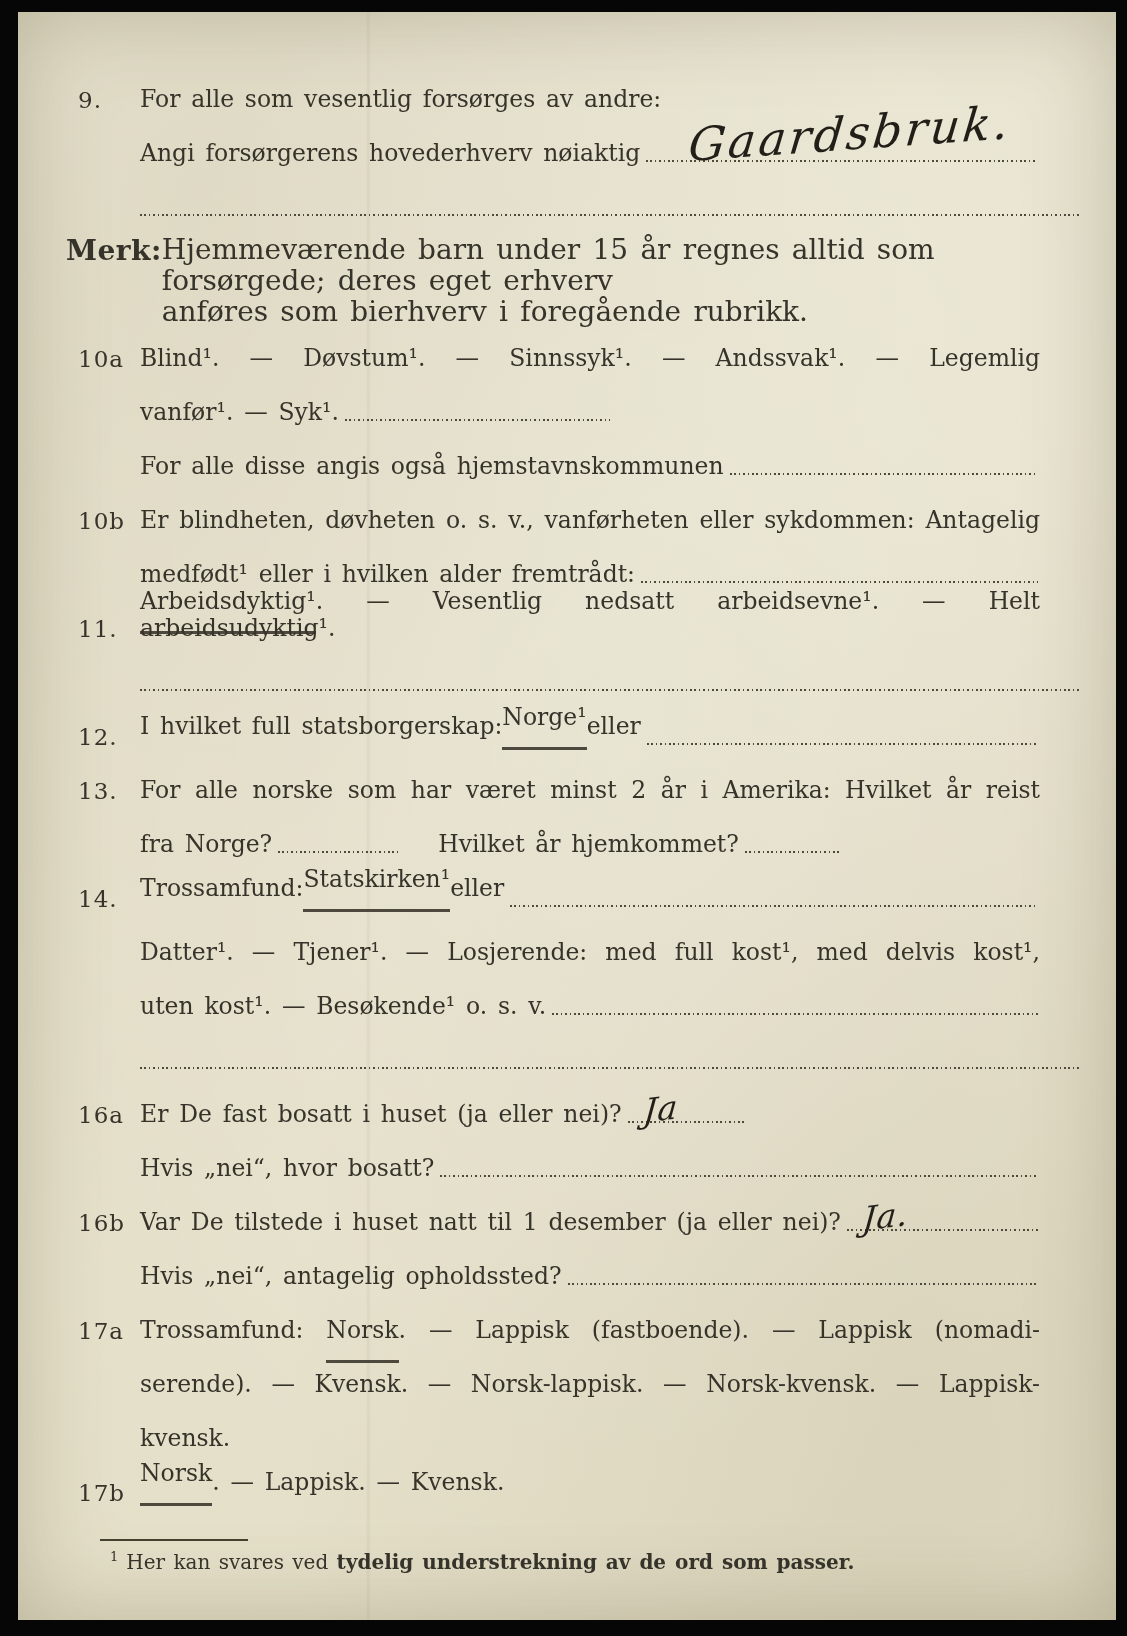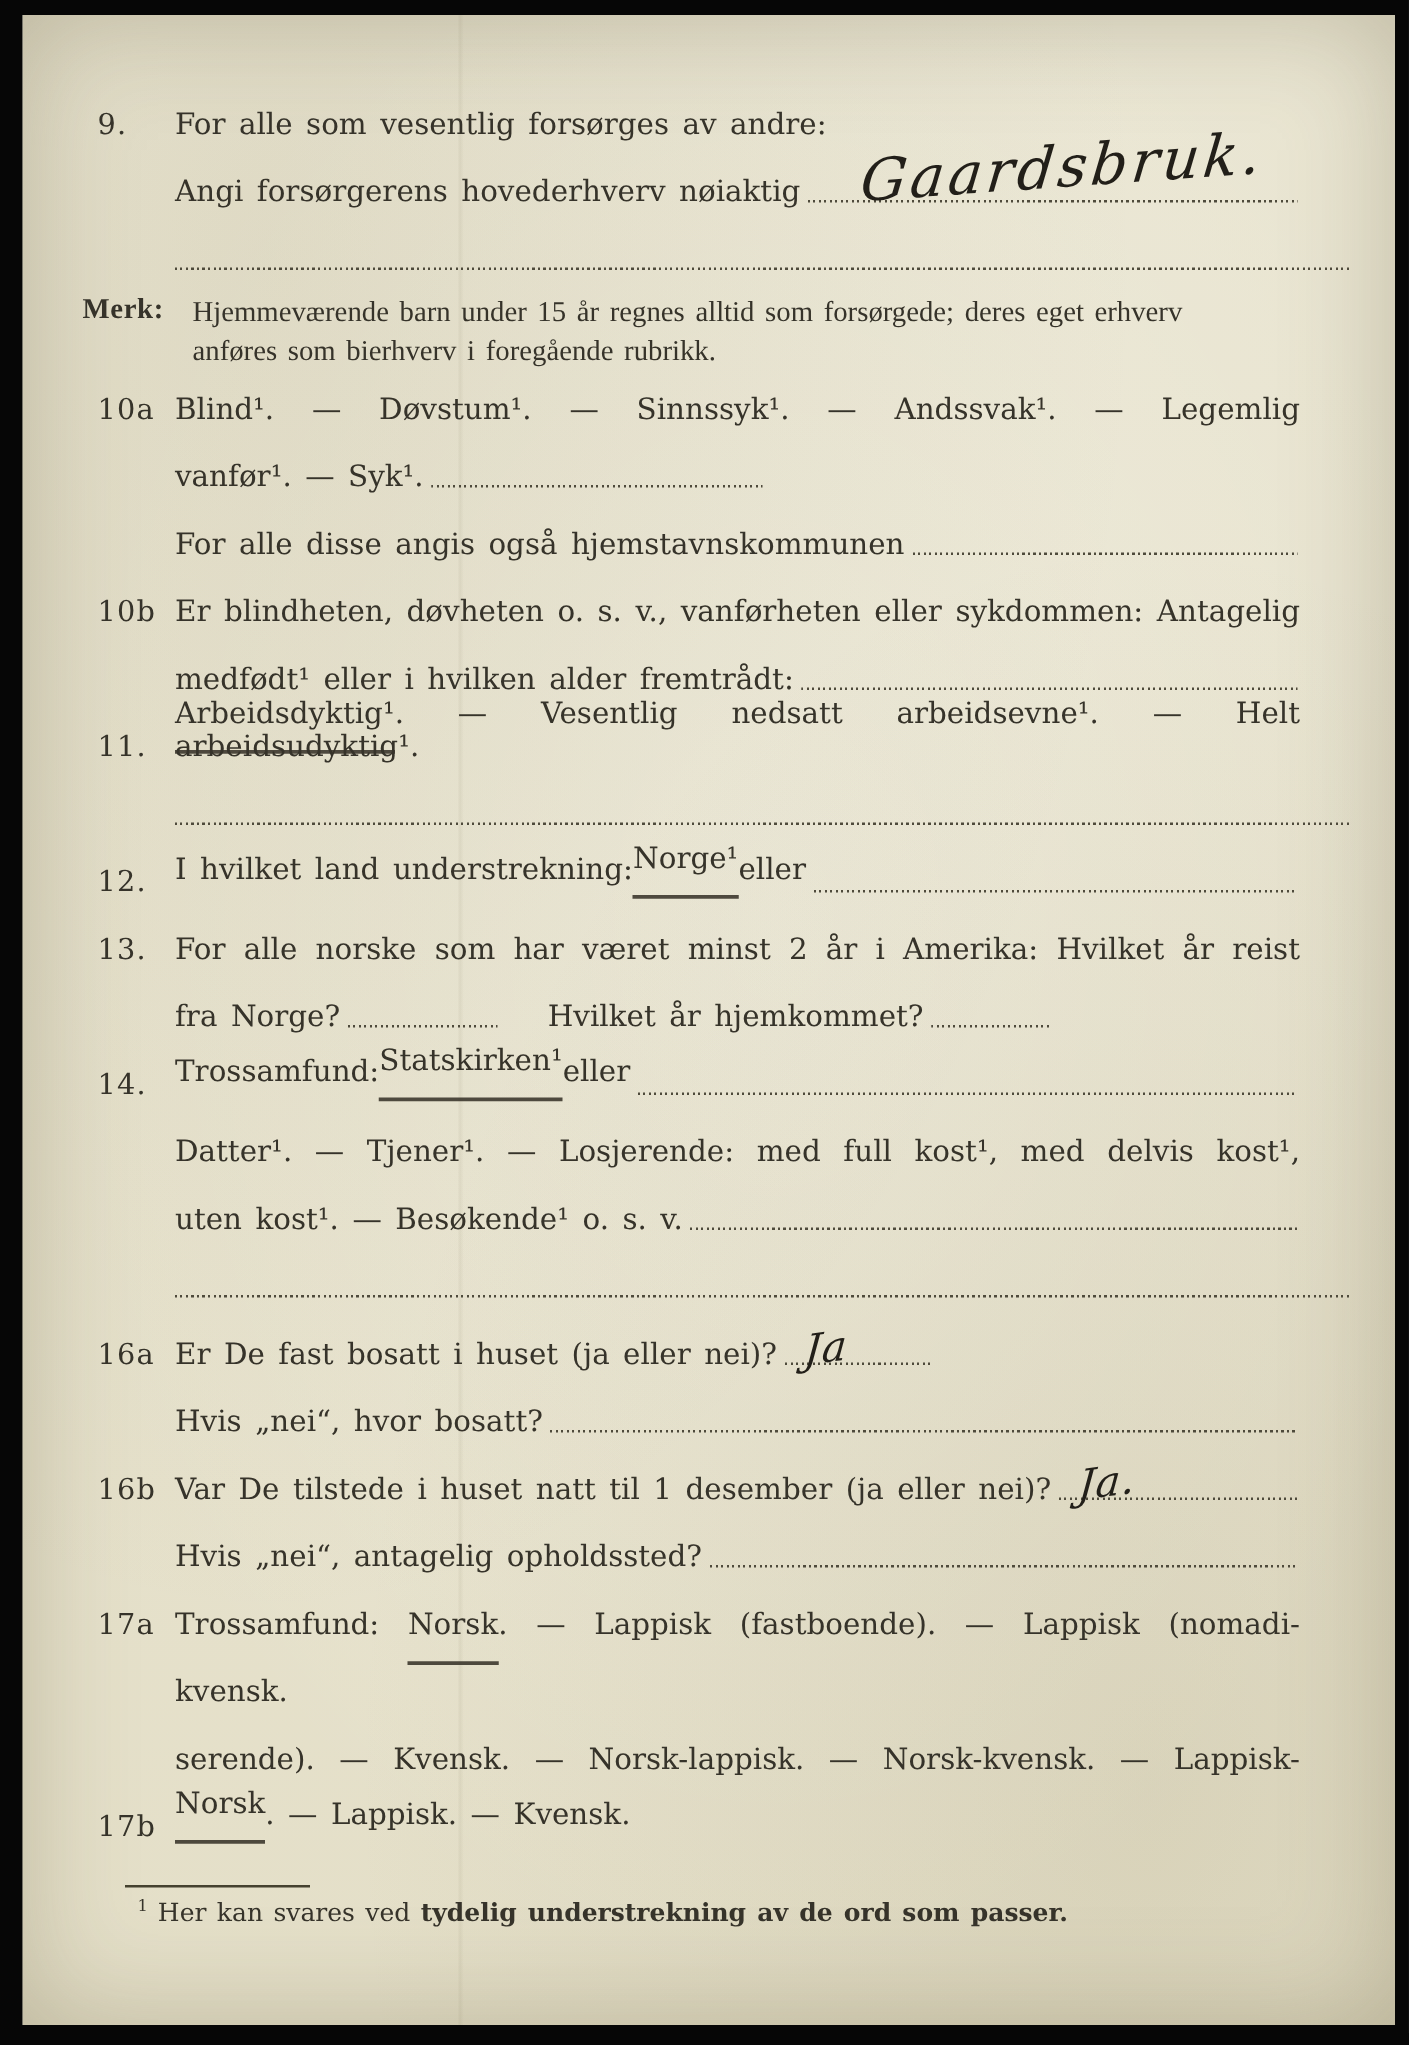--- a/index.html
+++ b/index.html
@@ -32,21 +32,21 @@
   .leader.flex{flex:1 1 auto;}
   .gap{flex:none;height:1px;}
   .hand{
     position:absolute;font-style:italic;color:#221f19;white-space:nowrap;
     font-family:"DejaVu Serif","Liberation Serif",serif;transform-origin:left bottom;z-index:3;
   }
   .hand-big{font-size:46px;left:40px;bottom:-10px;transform:rotate(-4deg) skewX(-10deg);letter-spacing:3px;}
   .hand-small{font-size:33px;left:14px;bottom:-8px;transform:rotate(-7deg) skewX(-12deg);letter-spacing:1px;}
   .rule-line .content{margin-left:0;}
   .rule-line .leader{margin-left:0;margin-right:-40px;}
-  .merk-block{display:flex;min-height:64px;box-sizing:border-box;padding:4px 0 0 0;font-size:23px;font-family:Liberation Serif, serif;}
+  .merk-block{display:flex;min-height:64px;box-sizing:border-box;padding:4px 0 0 0;font-size:28px;}
   .merk-label{flex:0 0 88px;margin-left:-12px;font-weight:bold;letter-spacing:.5px;}
   .merk-text{flex:1;line-height:31px;word-spacing:.12em;}
   .footnote-wrap{margin-top:24px;}
   .footnote-sep{margin:0 0 8px 22px;width:148px;height:2px;background:#45412f;}
   .footnote{font-size:20px;padding-left:32px;word-spacing:.1em;}
   .fmark{font-size:13px;vertical-align:super;margin-right:8px;}
   .b{font-weight:bold;}
 </style>
 </head>
 <body>
@@ -117,21 +117,21 @@
         </div>
         <div class="line rule-line">
           <span class="qnum"></span>
           <div class="content">
             <span class="leader flex"></span>
           </div>
         </div>
         <div class="line">
           <span class="qnum">12.</span>
           <div class="content">
-            <span class="seg">I hvilket land understrekning: </span>
+            <span class="seg">I hvilket full statsborgerskap: </span>
             <span class="seg uhand">Norge¹</span>
             <span class="seg"> eller</span>
             <span class="leader flex"></span>
           </div>
         </div>
         <div class="line">
           <span class="qnum">13.</span>
           <div class="content just"><span class="seg">For alle norske som har været minst 2 år i Amerika: Hvilket år reist</span></div>
         </div>
         <div class="line">
@@ -201,27 +201,27 @@
             <span class="seg">Hvis „nei“, antagelig opholdssted?</span>
             <span class="leader flex"></span>
           </div>
         </div>
         <div class="line">
           <span class="qnum">17a</span>
           <div class="content just"><span class="seg">Trossamfund: </span><span class="seg uhand">Norsk</span><span class="seg">. — Lappisk (fastboende). — Lappisk (nomadi-</span></div>
         </div>
         <div class="line">
           <span class="qnum"></span>
+          <div class="content just"><span class="seg">serende). — Kvensk. — Norsk-lappisk. — Norsk-kvensk. — Lappisk-</span></div>
+        </div>
+        <div class="line">
+          <span class="qnum"></span>
           <div class="content">
             <span class="seg">kvensk.</span>
           </div>
-        </div>
-        <div class="line">
-          <span class="qnum"></span>
-          <div class="content just"><span class="seg">serende). — Kvensk. — Norsk-lappisk. — Norsk-kvensk. — Lappisk-</span></div>
         </div>
         <div class="line">
           <span class="qnum">17b</span>
           <div class="content">
             <span class="seg uhand">Norsk</span>
             <span class="seg">. — Lappisk. — Kvensk.</span>
           </div>
         </div>
       </div>
     <div class="footnote-wrap">

